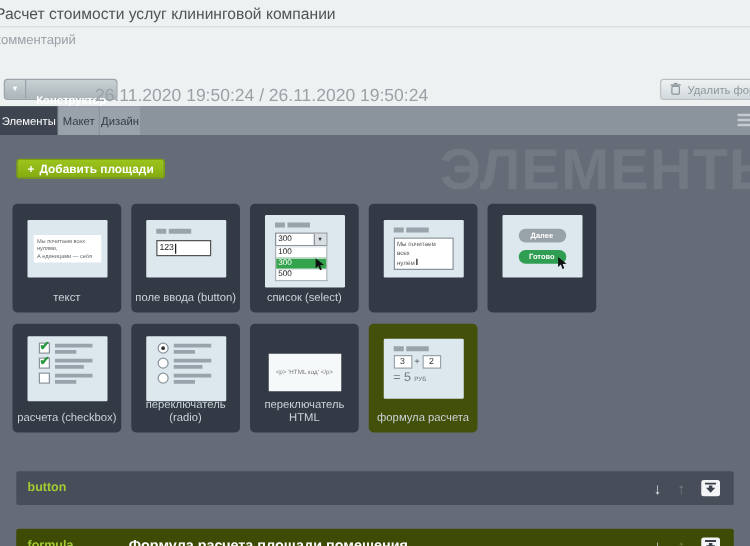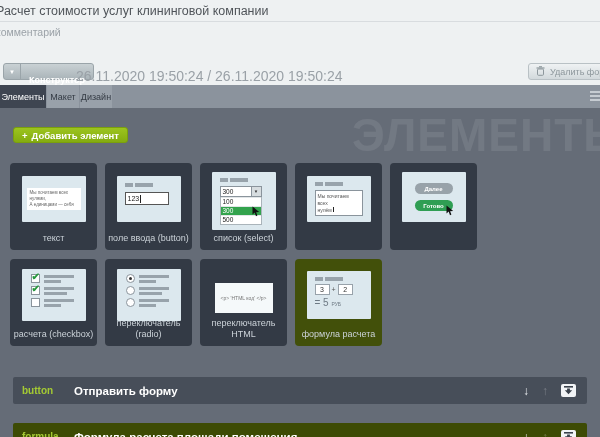--- a/index.html
+++ b/index.html
@@ -109,21 +109,21 @@
   
   .pv-formula { width:64px; height:48px; margin-top:12px; padding:6px 0 0 8px; }
   .f-row { display:flex; align-items:center; gap:2px; margin-top:3px; }
   .f-box { width:15px; height:11px; background:#fff; border:1px solid #98a2aa; font-size:7px; color:#333; display:flex; align-items:center; justify-content:center; }
   .f-plus { font-size:7px; color:#555; }
   .f-res { margin-top:2px; font-size:10px; color:#6e7a84; }
   .f-cur { font-size:5px; color:#6e7a84; }
   
   .list-row {
     position:absolute; left:13px; width:574px; height:27px; border-radius:2px;
-    display:flex; align-items:center;
+    display:flex; align-items:center;gap:29px;
   }
   .list-row.gray { top:269px; background:#474e59; }
   .list-row.green { top:315px; background:#3d4b04; }
   .row-type { margin-left:9px; width:44px; font-size:10px; font-weight:bold; color:#a4ca33; }
   .row-title { margin-left:8px; font-size:11.5px; font-weight:bold; color:#fff; white-space:nowrap; }
   .row-icons { margin-left:auto; display:flex; align-items:center; gap:13px; margin-right:11px; }
   .arr { font-size:12px; font-weight:bold; line-height:1; cursor:pointer; }
   .arr.down { color:#e6eaed; }
   .arr.up { color:rgba(255,255,255,0.25); }
   .box-icon { width:15px; height:13px; background:#f2f4f6; border-radius:2px; display:flex; align-items:center; justify-content:center; cursor:pointer; }
@@ -165,21 +165,21 @@
         <i></i>
         <i></i>
       </div>
   </div>
 
   <div class="panel">
     <div class="watermark">ЭЛЕМЕНТЫ</div>
 
     <div class="add-btn">
       <span>+</span>
-      <span>Добавить элемент</span>
+      <span>Добавить площади</span>
     </div>
 
     <div class="grid row1">
 
 
       <div class="card">
         <div class="pv pv-text">
           <div class="inner">
             <div>Мы почитаем всех нулями,</div>
             <div>А единицами — себя</div>
@@ -329,21 +329,20 @@
           </div>
           <div class="f-res"><span>= 5</span> <span class="f-cur">РУБ</span></div>
         </div>
         <div class="card-label">формула расчета</div>
       </div>
 
     </div>
 
     <div class="list-row gray">
       <span class="row-type">button</span>
-      <span class="row-title">Отправить форму</span>
       <span class="row-icons">
         <span class="arr down">↓</span>
         <span class="arr up">↑</span>
         <span class="box-icon">
           <svg width="9" height="9" viewBox="0 0 9 9">
               <rect x="0" y="0" width="9" height="1.6" fill="#3a414b"></rect>
               <path d="M3.1 2.4 L5.9 2.4 L5.9 4.2 L8.2 4.2 L4.5 8.2 L0.8 4.2 L3.1 4.2 Z" fill="#3a414b"></path>
             </svg>
         </span>
       </span>

